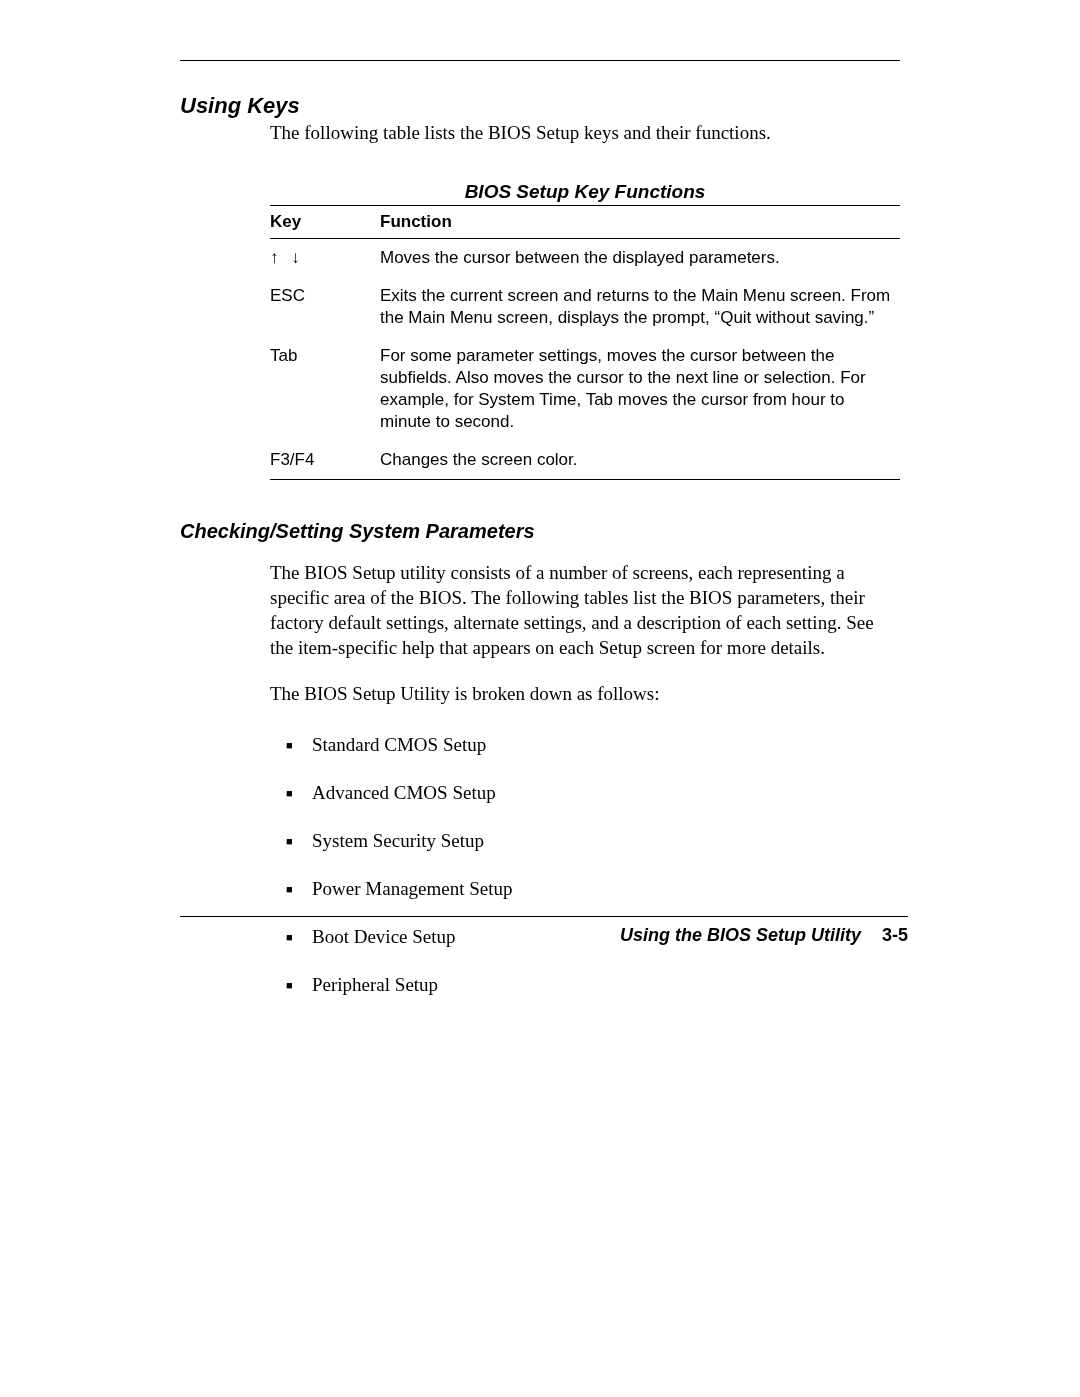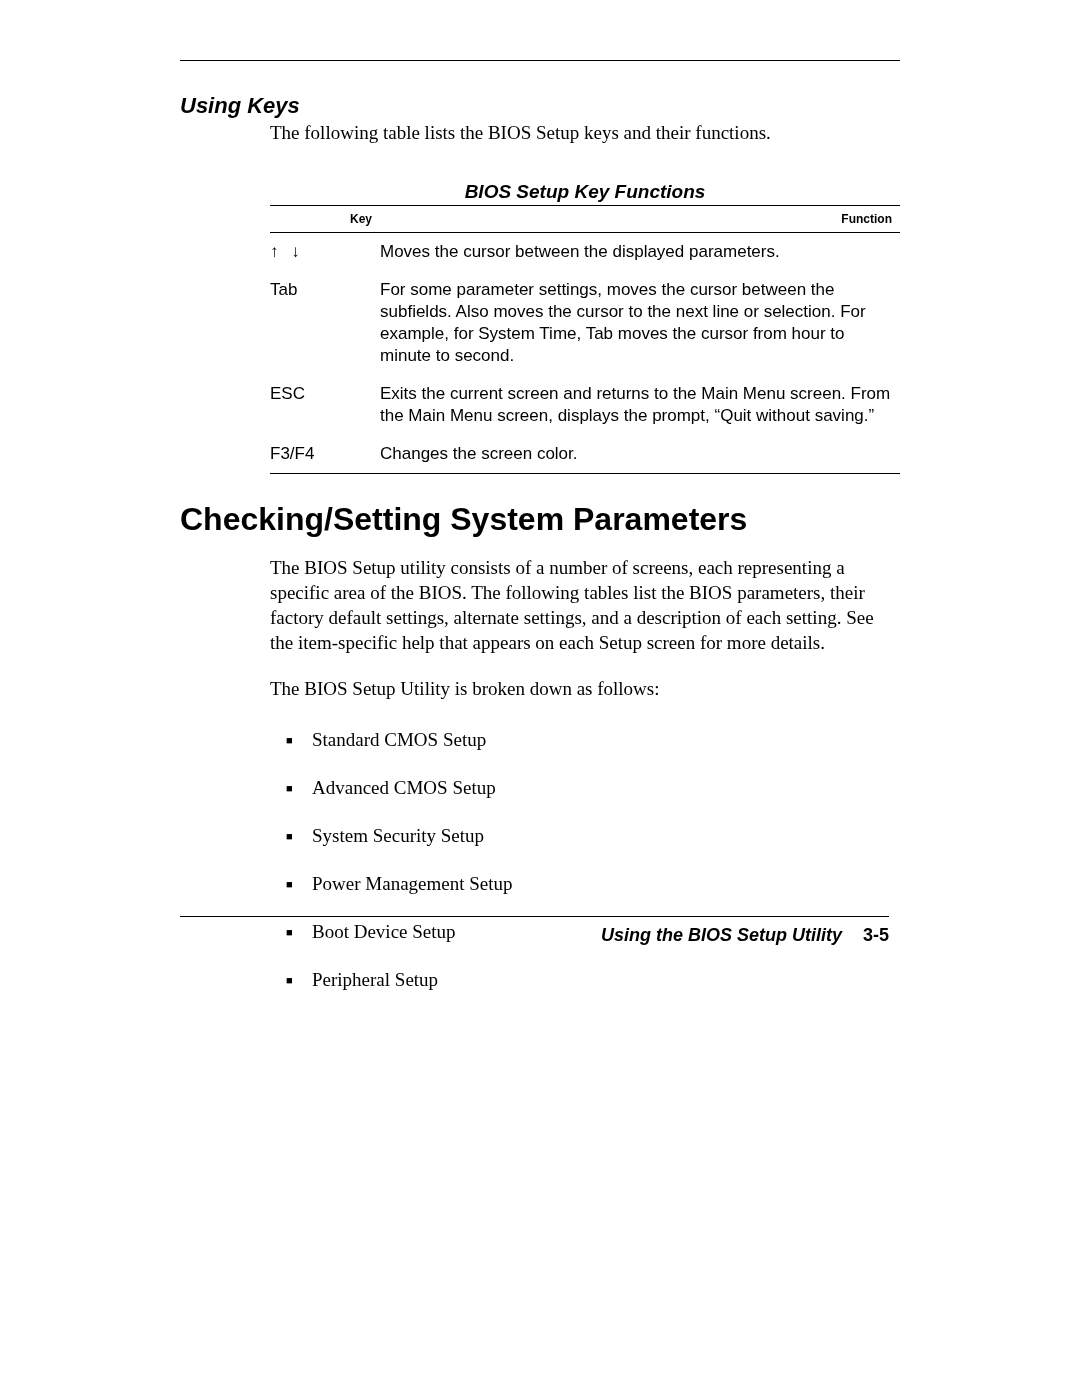--- a/index.html
+++ b/index.html
@@ -19,22 +19,23 @@
     .h2 {
       font-family: Arial, Helvetica, sans-serif;
       font-weight: bold;
       font-style: italic;
       font-size: 22px;
       margin-bottom: 2px;
     }
     .h1 {
       font-family: Arial, Helvetica, sans-serif;
       font-weight: bold;
-      font-size: 32px;
-      margin-top: 27px;
+      font-style: italic;
+      font-size: 20px;
+      margin-top: 40px;
       margin-bottom: 18px;
     }
     .para {
       font-size: 19px;
       margin-left: 90px;
       margin-bottom: 22px;
       line-height: 1.3;
     }
     .table-title {
       font-family: Arial, Helvetica, sans-serif;
@@ -49,22 +50,22 @@
     .bios-table {
       margin-left: 90px;
       width: 630px;
       border-collapse: collapse;
       border-top: 1.5px solid #000;
       border-bottom: 1.5px solid #000;
     }
     .bios-table th {
       font-family: Arial, Helvetica, sans-serif;
       font-weight: bold;
-      font-size: 12px;
-      text-align: right;
+      font-size: 17px;
+      text-align: left;
       padding: 6px 8px 6px 0;
       border-bottom: 1px solid #000;
       vertical-align: top;
     }
     .bios-table td {
       font-family: Arial, Helvetica, sans-serif;
       font-weight: normal;
       font-size: 17px;
       text-align: left;
       padding: 8px 8px 8px 0;
@@ -87,21 +88,21 @@
     .bullet-list li::before {
       content: "■";
       position: absolute;
       left: 0;
       font-size: 11px;
       top: 10px;
     }
     .footer {
       position: absolute;
       left: 180px;
-      right: 191px;
+      right: 172px;
       top: 916px;
     }
     .footer-rule {
       border-top: 1.5px solid #000;
       margin-bottom: 8px;
     }
     .footer-text {
       font-family: Arial, Helvetica, sans-serif;
       font-weight: bold;
       font-style: italic;
@@ -130,26 +131,26 @@
       <th class="col-key">Key</th>
       <th>Function</th>
     </tr>
   </thead>
   <tbody>
     <tr>
       <td class="arrow-cell">↑ ↓</td>
       <td>Moves the cursor between the displayed parameters.</td>
     </tr>
     <tr>
+      <td>ESC</td>
+      <td>Exits the current screen and returns to the Main Menu screen. From the Main Menu screen, displays the prompt, “Quit without saving.”</td>
+    </tr>
+    <tr>
       <td>Tab</td>
       <td>For some parameter settings, moves the cursor between the subfields. Also moves the cursor to the next line or selection. For example, for System Time, Tab moves the cursor from hour to minute to second.</td>
-    </tr>
-    <tr>
-      <td>ESC</td>
-      <td>Exits the current screen and returns to the Main Menu screen. From the Main Menu screen, displays the prompt, “Quit without saving.”</td>
     </tr>
     <tr>
       <td>F3/F4</td>
       <td>Changes the screen color.</td>
     </tr>
   </tbody>
 </table>
 
 <div class="h1">Checking/Setting System Parameters</div>
 <div class="para">The BIOS Setup utility consists of a number of screens, each representing a specific area of the BIOS. The following tables list the BIOS parameters, their factory default settings, alternate settings, and a description of each setting. See the item-specific help that appears on each Setup screen for more details.</div>

